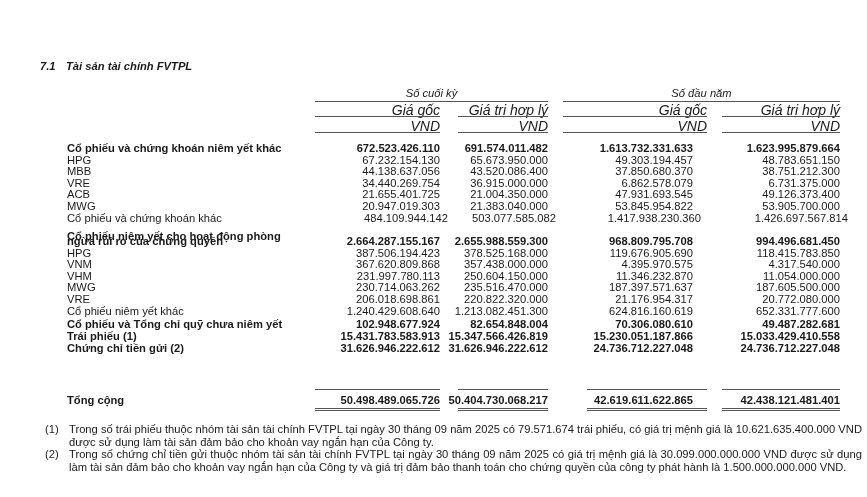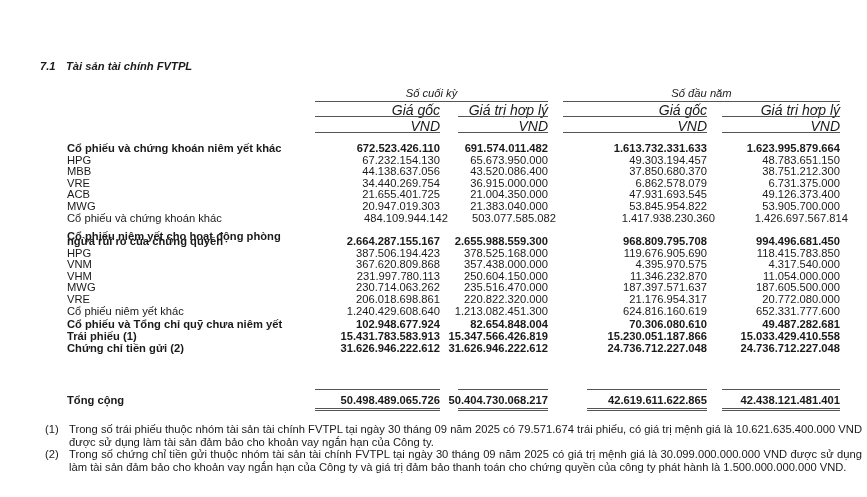--- a/index.html
+++ b/index.html
@@ -16,21 +16,21 @@
   .grp .line { position: absolute; left: 0; right: 0; top: 14px; border-top: 1px solid #555; }
   .colhead { position: absolute; font-style: italic; text-align: right; font-size: 14px; }
   .uline { position: absolute; border-top: 1px solid #555; }
 
   .row { position: absolute; left: 0; width: 867px; height: 12px; line-height: 12px; }
   .row .label { position: absolute; left: 67px; white-space: nowrap; }
   .row .v { position: absolute; text-align: right; white-space: nowrap; }
   .row.bold { font-weight: bold; }
   .c1 { right: 427px; }
   .c2 { right: 319px; }
-  .c3 { right: 160px; margin-left: 28px; }
+  .c3 { right: 174px; margin-left: 28px; }
   .c4 { right: 27px; }
 
   .dline { position: absolute; border-top: 1px solid #555; border-bottom: 1px solid #555; height: 1px; }
 
   .note { position: absolute; left: 45px; width: 800px; font-size: 11.2px; line-height: 12.5px; }
   .note .num { position: absolute; left: 0; }
   .note .txt { position: absolute; left: 24px; width: 793px; text-align: justify; }
 </style>
 </head>
 <body>

